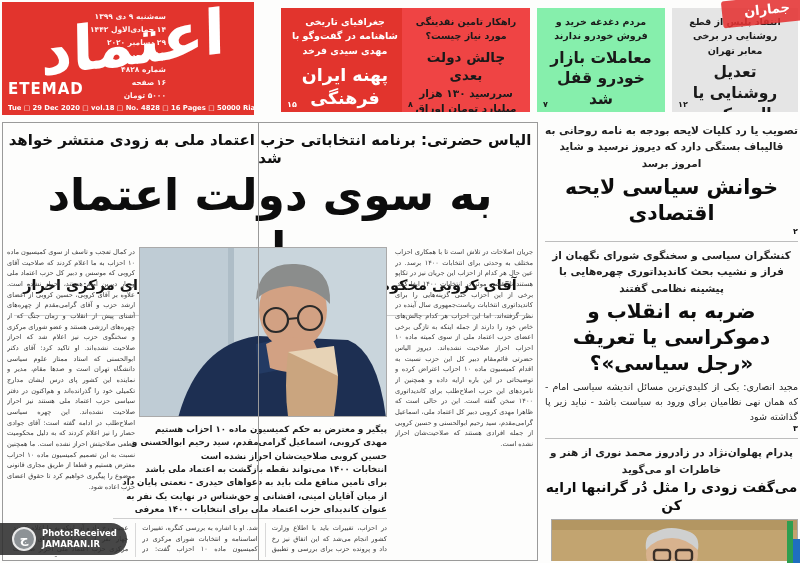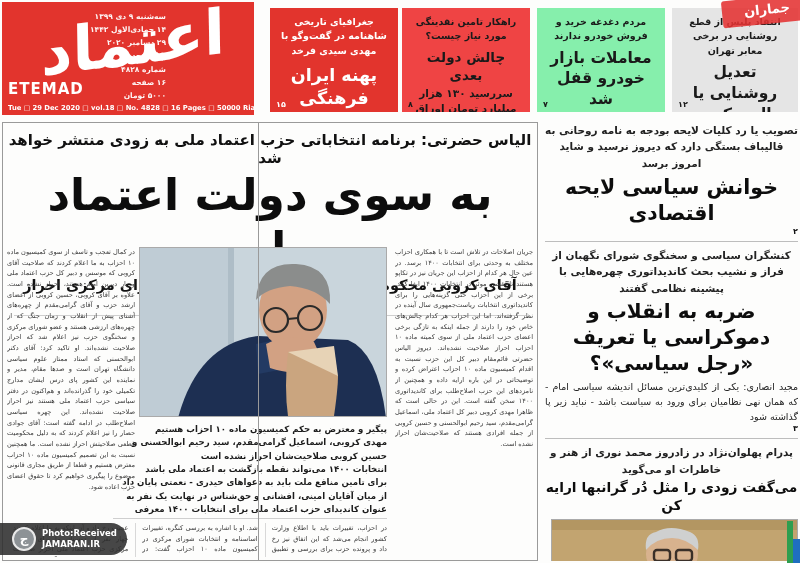--- a/index.html
+++ b/index.html
@@ -15,21 +15,21 @@
   #dateline { right:88px; top:8px; font-size:7.5px; line-height:1.75; text-align:right; font-weight:bold; opacity:.95; }
   #masthead-meta { left:6px; right:6px; bottom:3px; display:flex; align-items:flex-start; gap:6px; direction:ltr;flex-direction:column; }
   #masthead-meta .latin { font-size:15px; font-weight:bold; letter-spacing:1px; }
   #masthead-meta .meta  { font-size:6.8px; font-weight:bold; white-space:nowrap; }
 
   
   .teaser { top:8px; height:104px; padding:7px 8px 4px; overflow:hidden; }
   .teaser .kicker { font-size:9.5px; font-weight:bold; line-height:1.5; text-align:center; }
   .teaser .title  { font-weight:bold; text-align:center; line-height:1.35; margin-top:4px; }
   .teaser .pg { position:absolute; left:6px; bottom:3px; font-size:8px; font-weight:bold; }
-  #teaser-culture { right:402px; width:128px; background:#e2342d; color:#fff; }
+  #teaser-culture { right:391px; width:128px; background:#e2342d; color:#fff; }
   #teaser-culture .title { font-size:17.5px; margin-top:6px; }
   #teaser-economy { right:270px; width:128px; background:#ef4444; color:#1a1a1a; }
   #teaser-economy .title { font-size:13.5px; }
   #teaser-economy .sub { font-size:10.5px; font-weight:bold; text-align:center; line-height:1.45; margin-top:2px; }
   #teaser-auto { right:135px; width:128px; background:#86efac; color:#1a1a1a; }
   #teaser-auto .title { font-size:15.5px; }
   #teaser-lighting { right:2px; width:126px; background:#e5e5e5; color:#1a1a1a; }
   #teaser-lighting .title { font-size:15.5px; }
 
   #jamaran-badge { right:-8px; top:-3px; background:rgba(228,50,50,.88); color:#fff;

